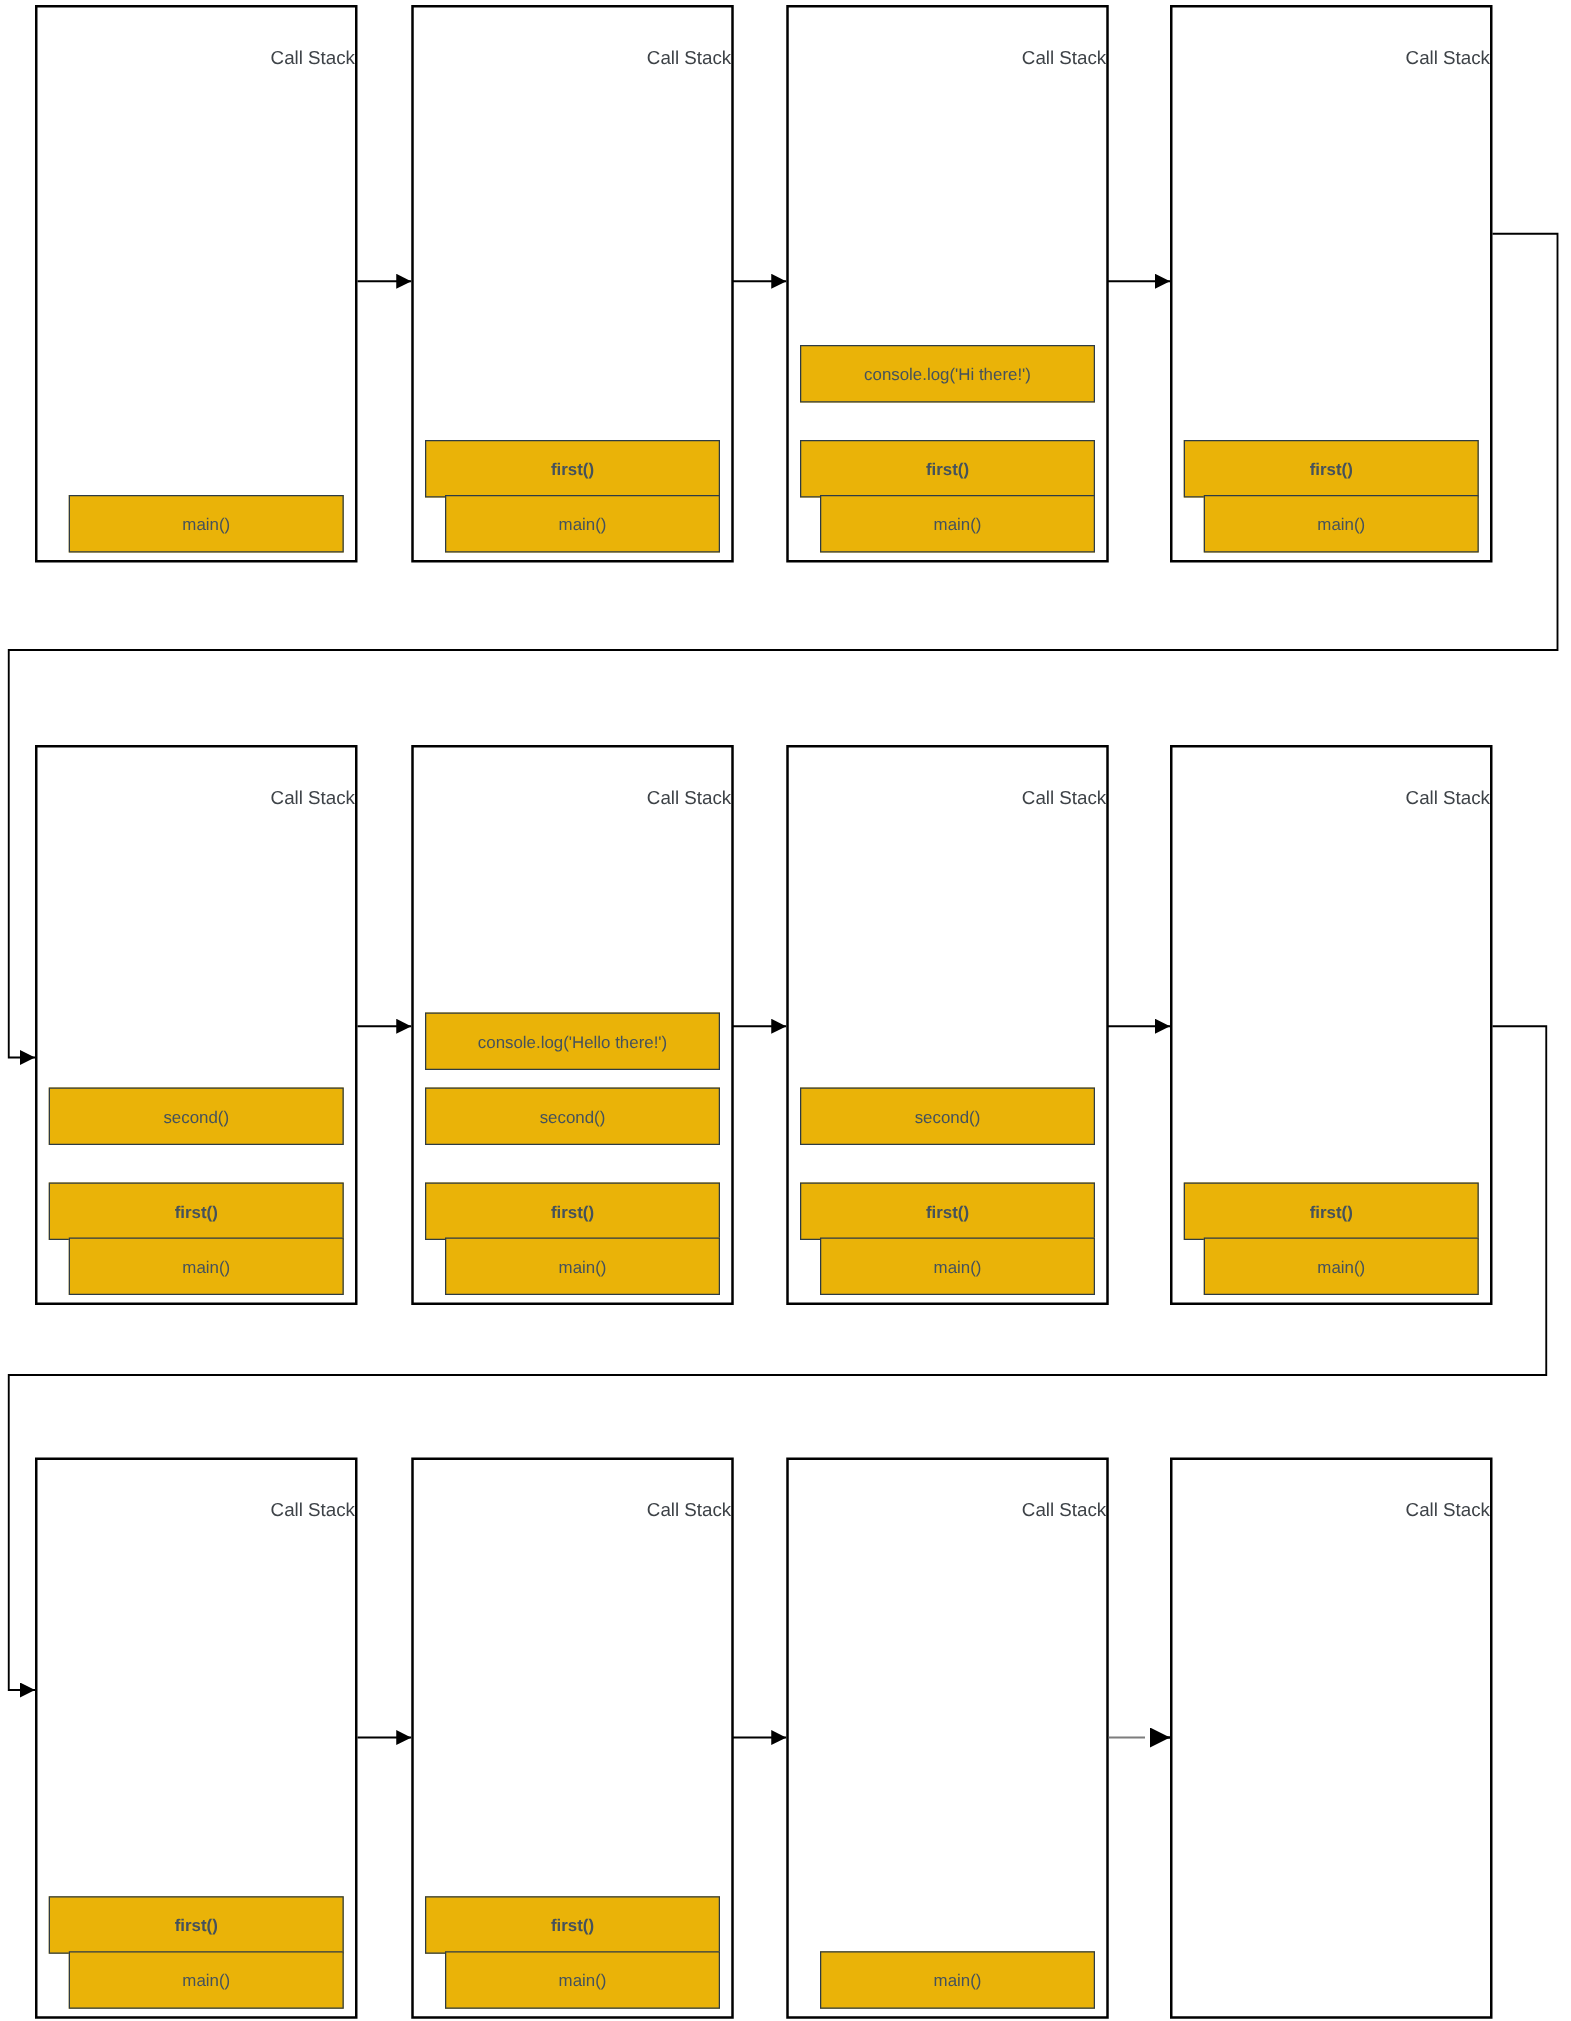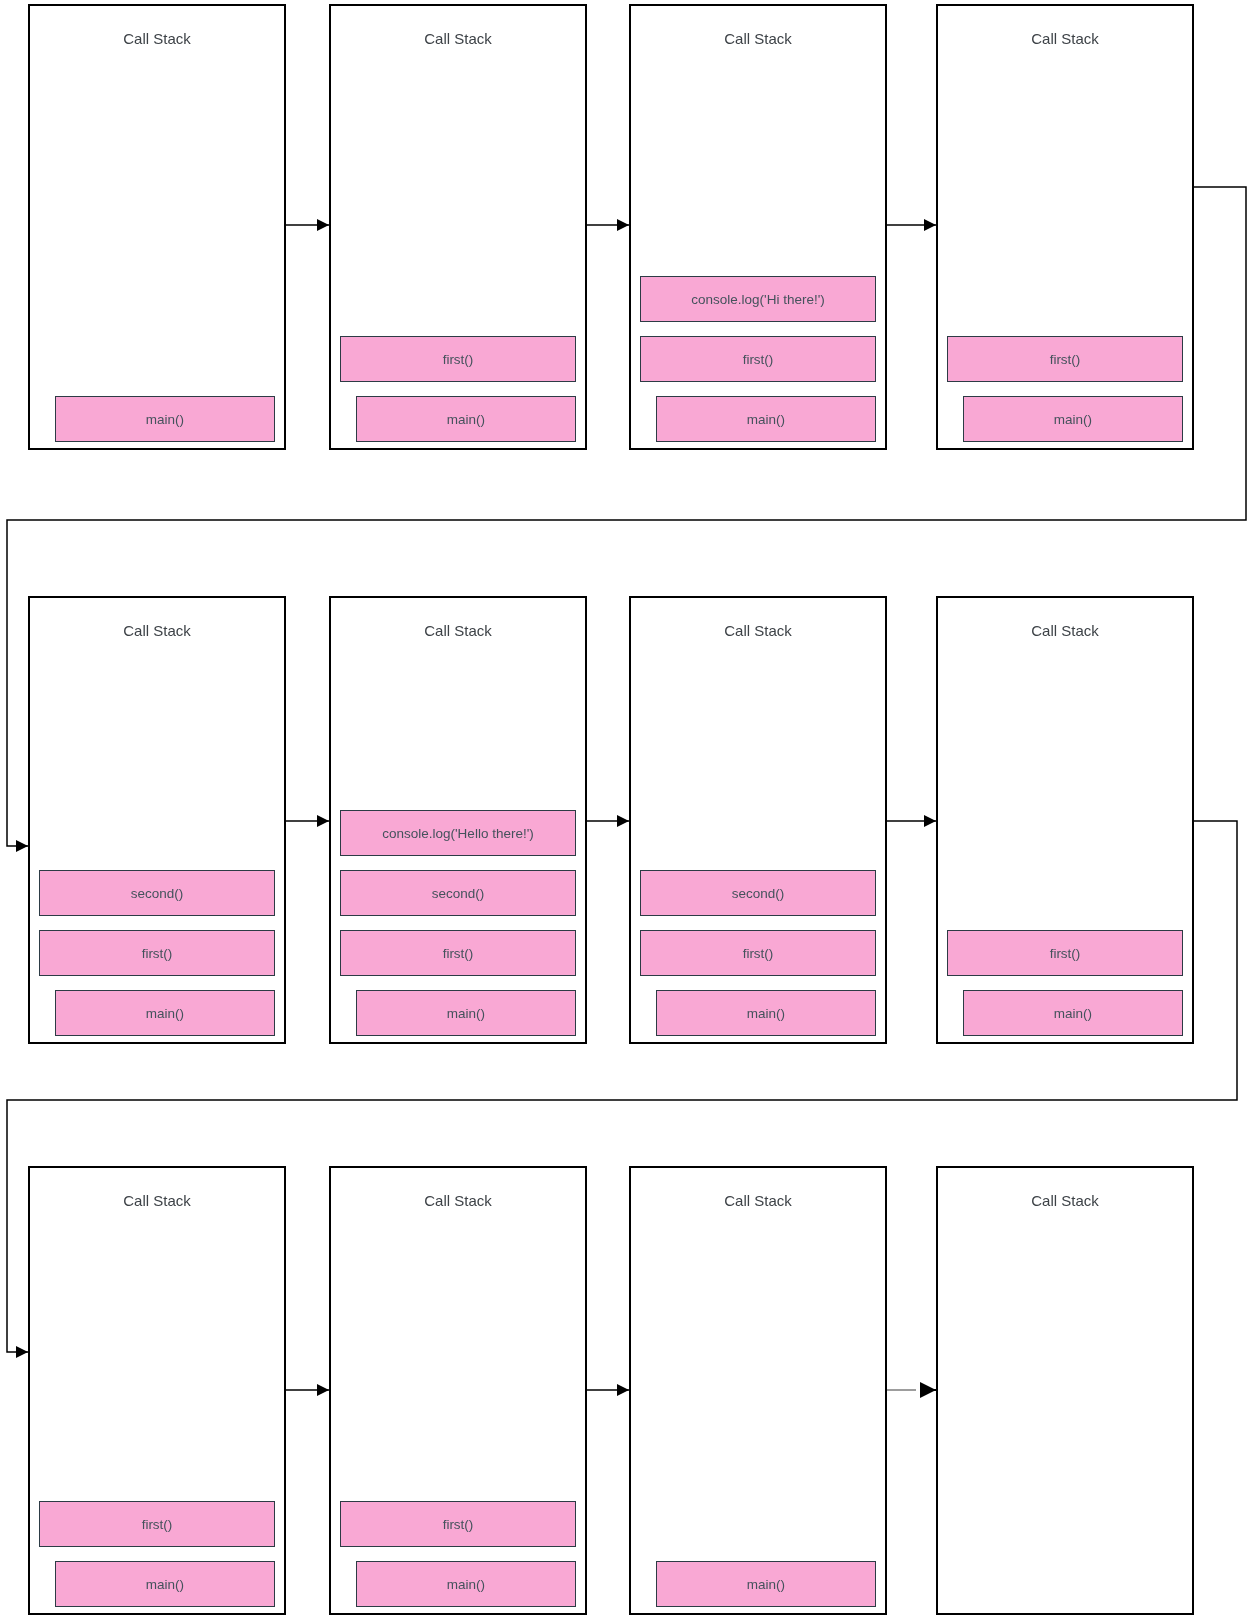--- a/index.html
+++ b/index.html
@@ -12,30 +12,30 @@
     background:#ffffff; border:2px solid #000000;
   }
   .r1 { top:4px;    height:446px; }
   .r2 { top:596px;  height:448px; }
   .r3 { top:1166px; height:449px; }
   .c1 { left:28px; }
   .c2 { left:329px; }
   .c3 { left:629px; }
   .c4 { left:936px; }
   .title {
-    text-align:center; padding-top:24px; font-size:15px; color:#3d4247;
+    text-align:right; font-size:15px; color:#3d4247;margin-top:32px;
   }
   .frame {
     position:absolute; left:9px; right:9px; height:46px;
-    box-sizing:border-box; background:#f9a8d4; border:1px solid #2d3b45;
+    box-sizing:border-box; background:#eab308; border:1px solid #2d3b45;
     display:flex; align-items:center; justify-content:center;
     font-size:13.5px; color:#45525c; white-space:nowrap;
   }
   .f0 { bottom:6px;margin-left:16px; }
-  .f1 { bottom:66px; }
+  .f1 { bottom:50px;font-weight:bold; }
   .f2 { bottom:126px; }
   .f3 { bottom:186px;text-align:center; }
   svg.wires {
     position:absolute; left:0; top:0; width:1257px; height:1617px;
     pointer-events:none; z-index:5;
   }
 </style>
 </head>
 <body>
 

